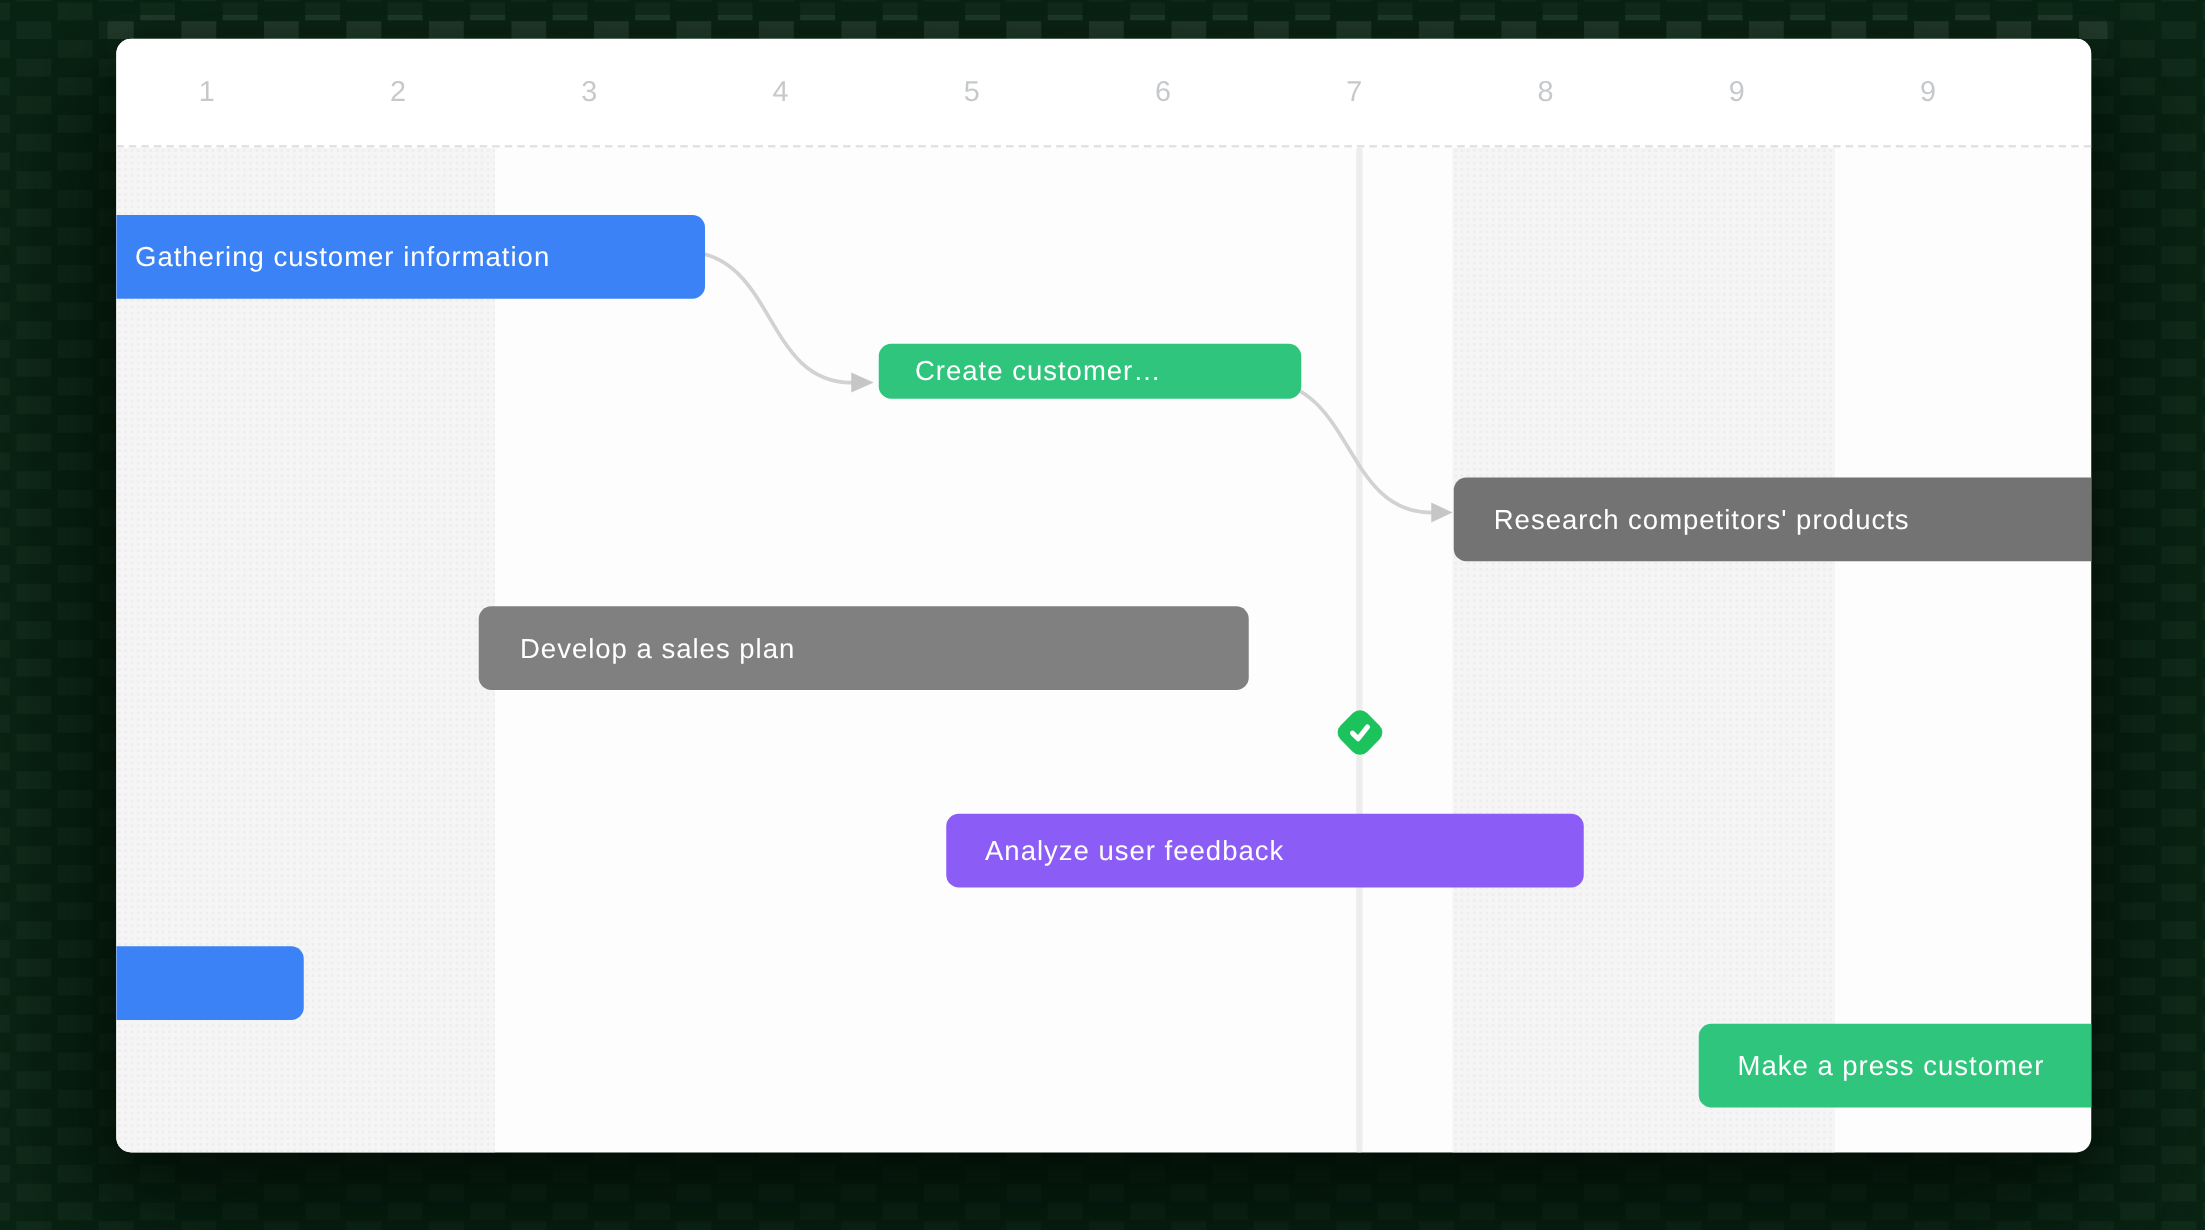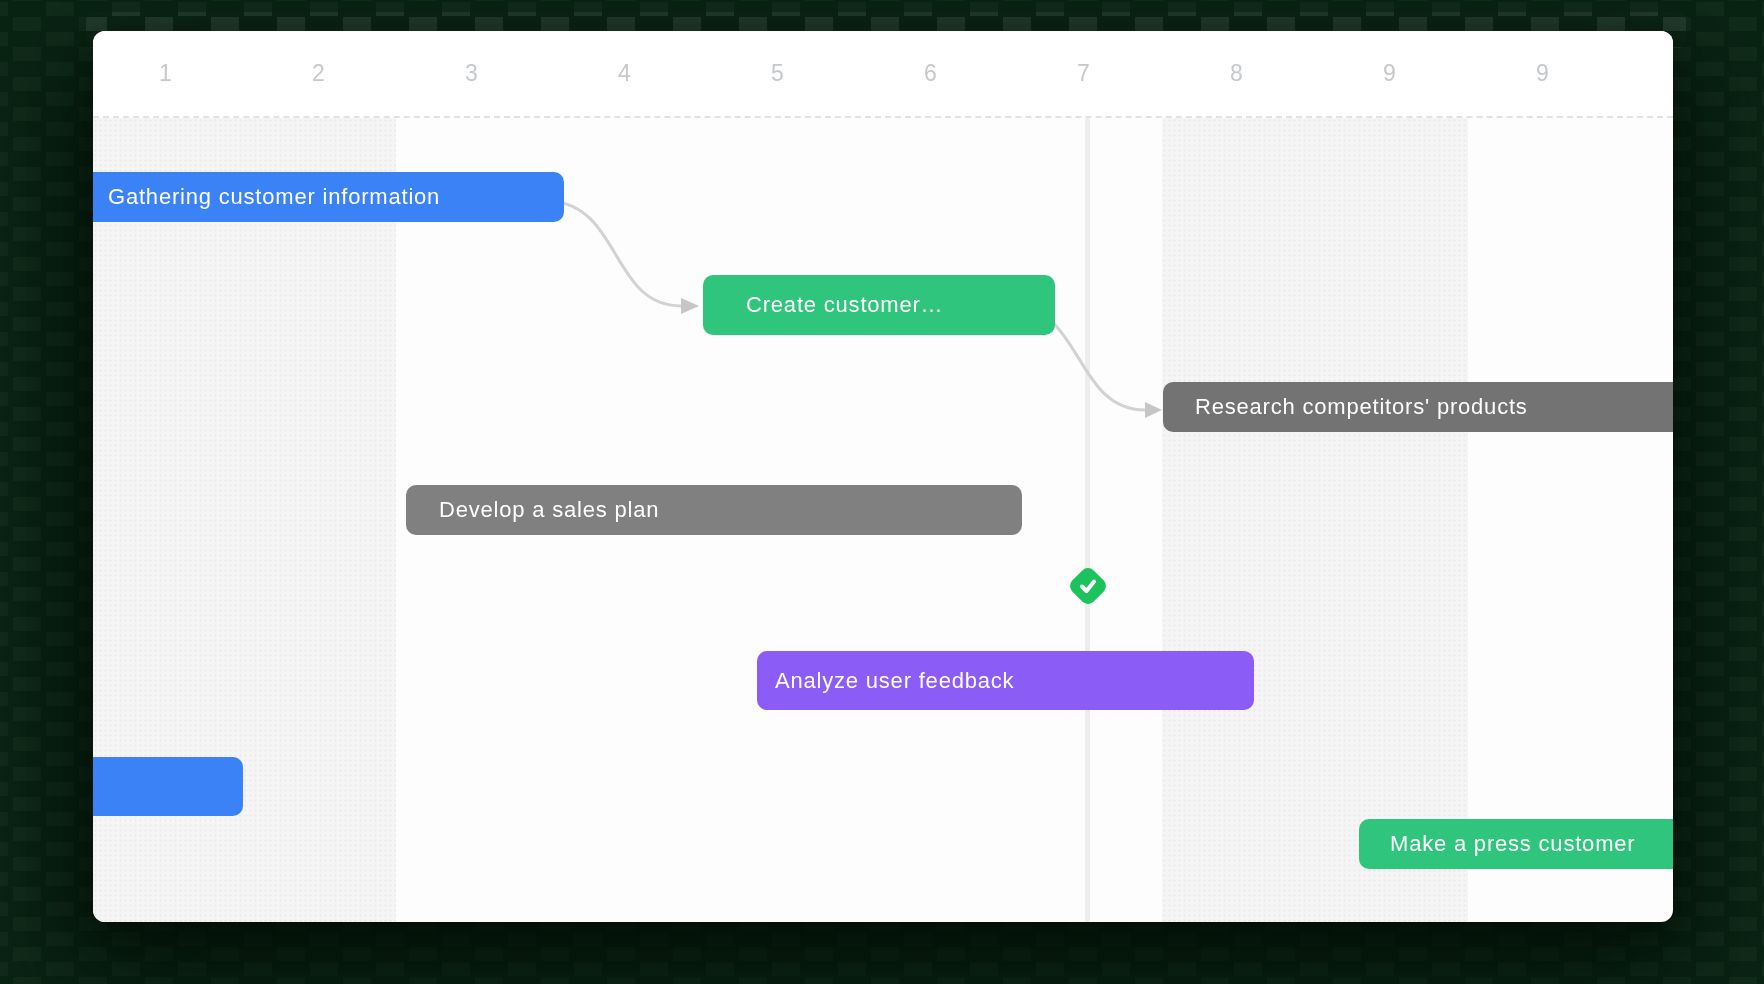--- a/index.html
+++ b/index.html
@@ -45,31 +45,31 @@
     background-size:5px 5px;
   }
   .band.b1{left:0;width:303px;}
   .band.b2{left:1069px;width:306px;}
   .current-line{
     position:absolute;left:992px;top:87px;bottom:0;width:5px;
     background:#ededee;z-index:1;border-radius:3px;
   }
   .connectors{position:absolute;left:0;top:0;z-index:2;}
   .task-bar{
-    position:absolute;height:50px;border-radius:10px;z-index:3;
+    position:absolute;height:67px;border-radius:10px;z-index:3;
     color:#fff;font-size:22px;letter-spacing:0.8px;
     display:flex;align-items:center;white-space:nowrap;overflow:hidden;
     cursor:pointer;
   }
   .task-bar .task-label{display:block;}
   .bar-gathering{left:0;top:141px;width:456px;border-radius:0 10px 10px 0;padding-left:15px;}
-  .bar-create{left:610px;top:244px;width:309px;height:60px;padding-left:43px;}
+  .bar-create{left:610px;top:244px;width:309px;height:44px;padding-left:29px;}
   .bar-research{left:1070px;top:351px;width:510px;border-radius:10px 0 0 10px;padding-left:32px;}
-  .bar-develop{left:290px;top:454px;width:583px;padding-left:33px;margin-left:23px;}
-  .bar-analyze{left:664px;top:620px;width:479px;height:59px;padding-left:18px;}
+  .bar-develop{left:290px;top:454px;width:583px;padding-left:33px;}
+  .bar-analyze{left:664px;top:620px;width:479px;height:59px;padding-left:31px;}
   .bar-partial{left:0;top:726px;width:150px;height:59px;border-radius:0 10px 10px 0;}
   .bar-press{left:1266px;top:788px;width:314px;border-radius:10px 0 0 10px;padding-left:31px;}
   .milestone{
     position:absolute;left:980px;top:540px;width:30px;height:30px;z-index:3;
     border-radius:8px;transform:rotate(45deg);cursor:pointer;
     display:flex;align-items:center;justify-content:center;
   }
   .milestone svg{transform:rotate(-45deg);}
 </style>
 </head>

